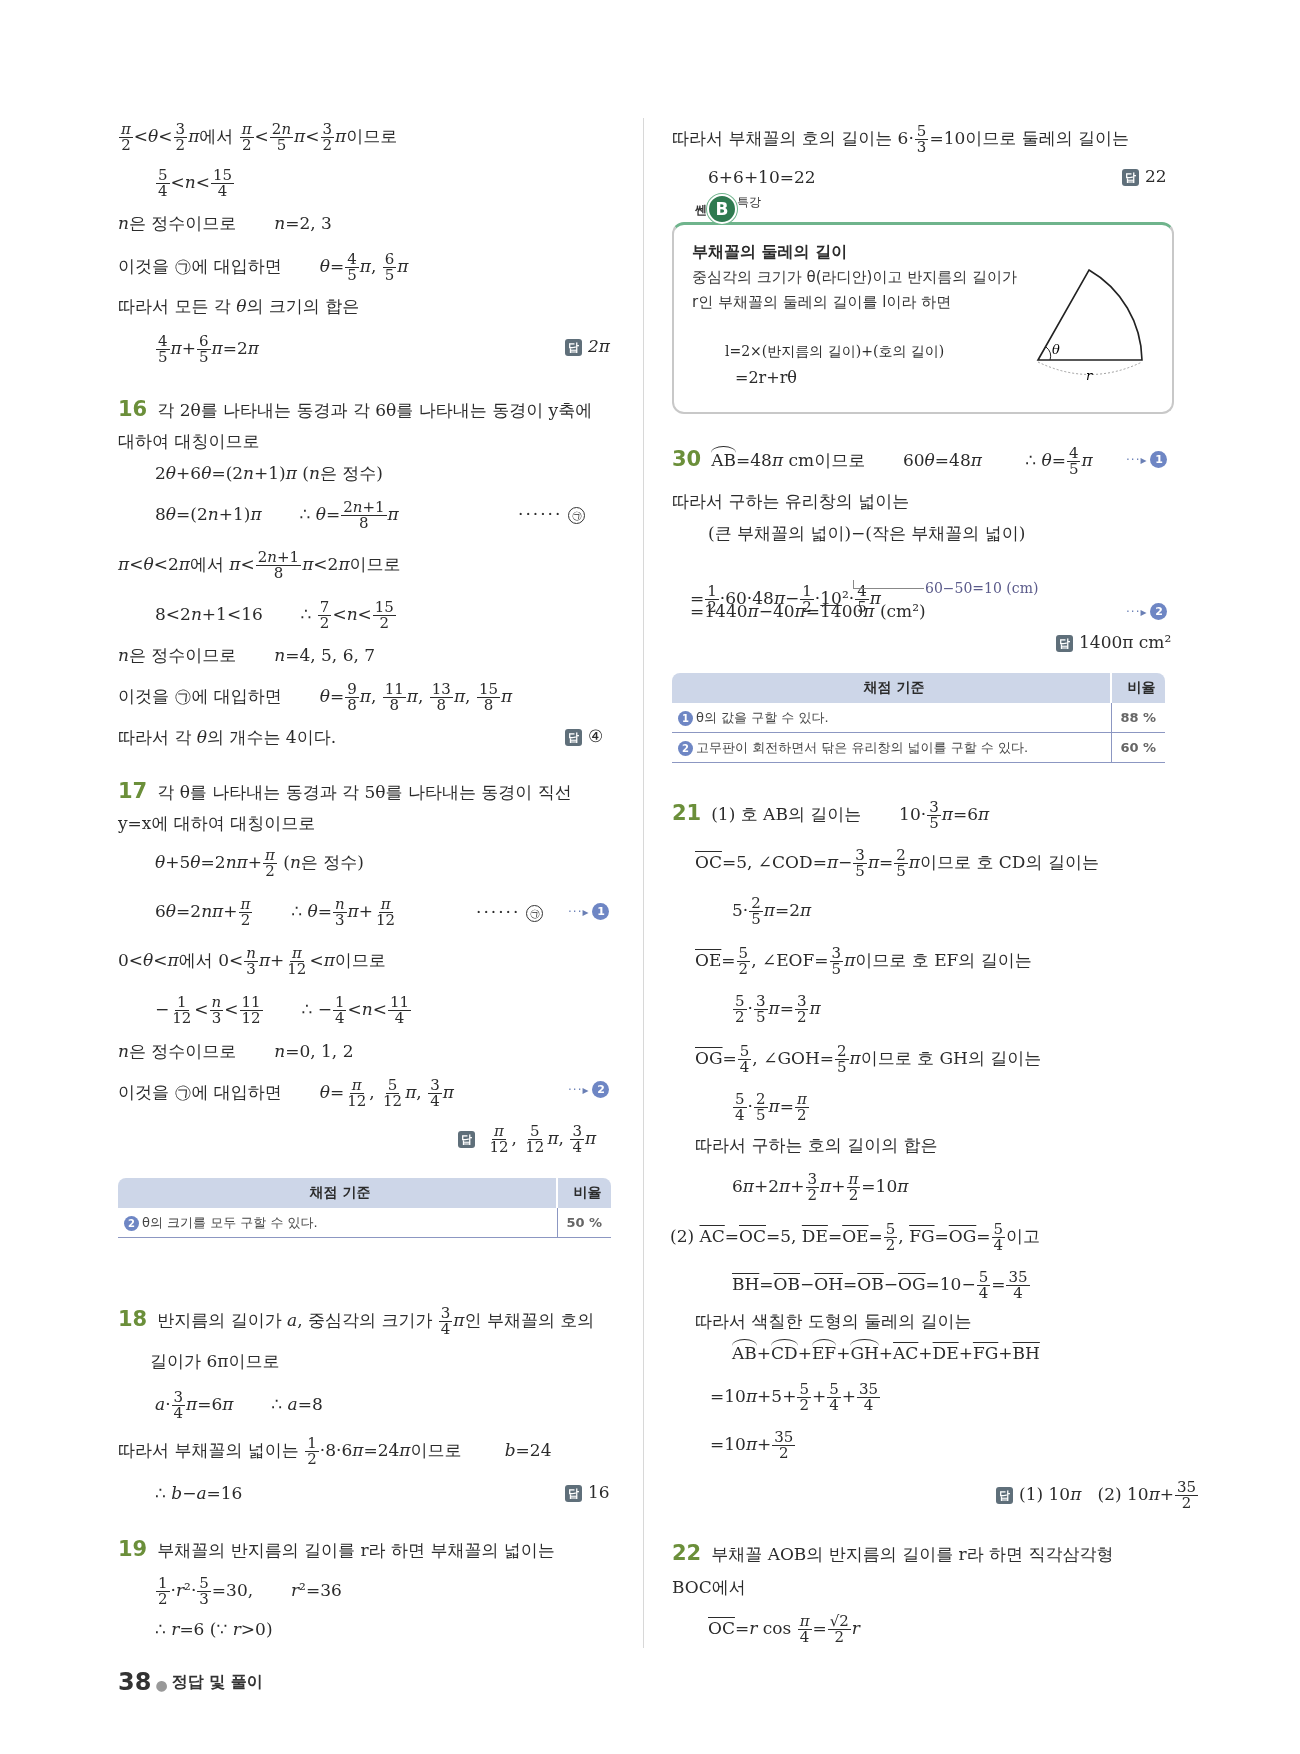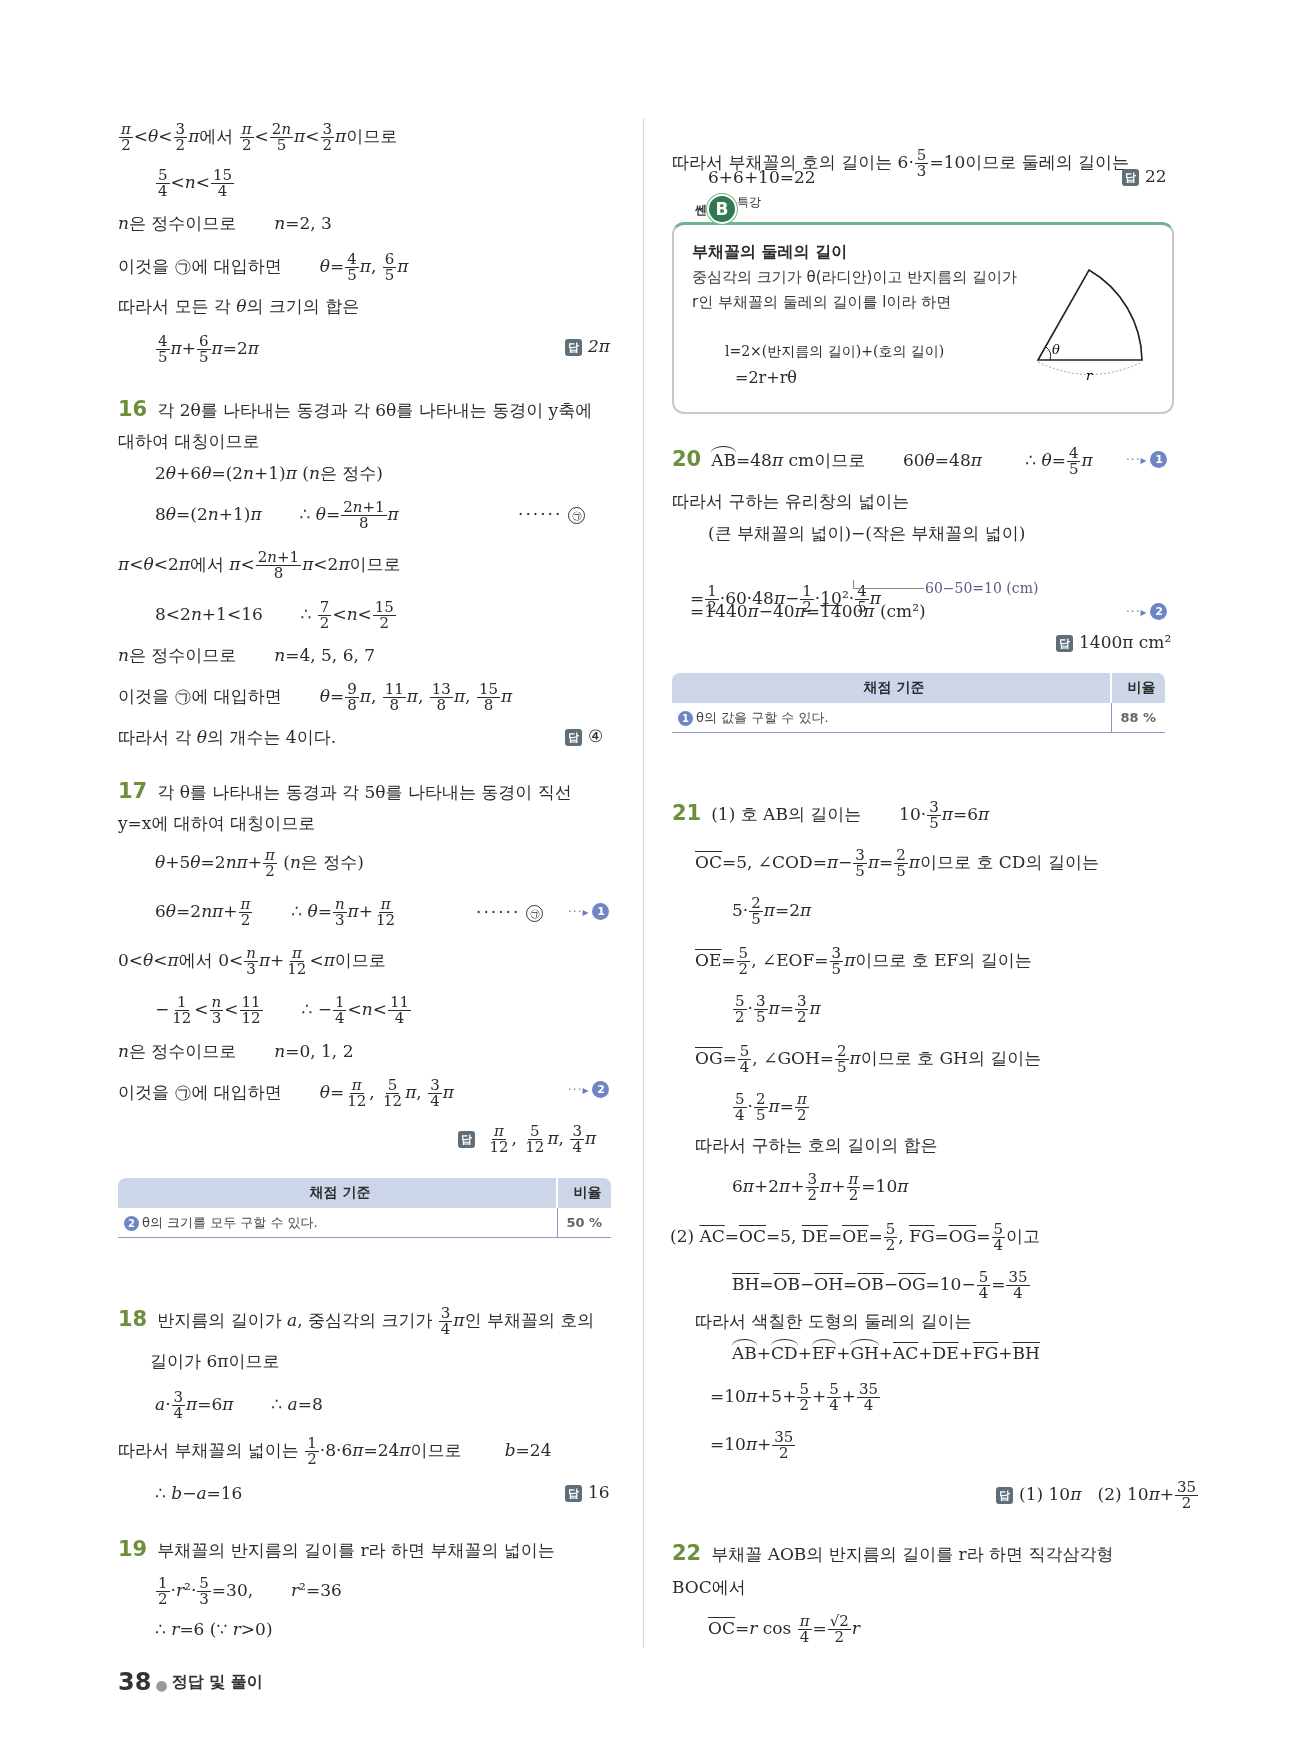--- a/index.html
+++ b/index.html
@@ -281,21 +281,21 @@
         <span class="den">2</span>
       </span>·<span class="it">r</span>²·<span class="frac">
         <span class="num">5</span>
         <span class="den">3</span>
       </span>=30,&nbsp;&nbsp;&nbsp;&nbsp;&nbsp;&nbsp;&nbsp;<span class="it">r</span>²=36
   </div>
   <div class="ln" style="left:155px;top:1618px;">∴ <span class="it">r</span>=6 (∵ <span class="it">r</span>&gt;0)</div>
 </div>
 
 <div>
-  <div class="ln" style="left:672px;top:124px;margin-top:24px;">
+  <div class="ln" style="left:672px;top:124px;">
     따라서 부채꼴의 호의 길이는 6·<span class="frac">
         <span class="num">5</span>
         <span class="den">3</span>
       </span>=10이므로 둘레의 길이는
   </div>
   <div class="ln" style="left:708px;top:166px;">6+6+10=22</div>
   <div class="ans" style="left:1122px;top:166px;">
     <span class="ans-badge">답</span><span>22</span>
   </div>
 
@@ -309,21 +309,21 @@
   <div class="ln" style="left:735px;top:367px;font-size:16px;"><span>=2r+rθ</span></div>
   <svg style="position:absolute;left:1030px;top:262px;" width="130" height="125" viewBox="0 0 130 125">
     <path d="M8 98 L59 8 A106 106 0 0 1 112 98 Z" fill="none" stroke="#222" stroke-width="1.6"></path>
     <path d="M20 98 A12 12 0 0 0 16 85" fill="none" stroke="#222" stroke-width="1"></path>
     <text x="22" x2="0" y="92" font-size="13" font-style="italic" font-family="DejaVu Serif, serif">θ</text>
     <path d="M8 100 Q60 125 112 100" fill="none" stroke="#888" stroke-width="0.8" stroke-dasharray="2,2"></path>
     <text x="56" y="118" font-size="13" font-style="italic" font-family="DejaVu Serif, serif">r</text>
   </svg>
 
   <div class="ln" style="left:672px;top:446px;">
-    <span class="qnum">20</span><span class="arc">AB</span>=48<span class="it">π</span> cm이므로&nbsp;&nbsp;&nbsp;&nbsp;&nbsp;&nbsp;&nbsp;60<span class="it">θ</span>=48<span class="it">π</span>&nbsp;&nbsp;&nbsp;&nbsp;&nbsp;&nbsp;&nbsp;&nbsp;∴ <span class="it">θ</span>=<span class="frac">
+    <span class="qnum">30</span><span class="arc">AB</span>=48<span class="it">π</span> cm이므로&nbsp;&nbsp;&nbsp;&nbsp;&nbsp;&nbsp;&nbsp;60<span class="it">θ</span>=48<span class="it">π</span>&nbsp;&nbsp;&nbsp;&nbsp;&nbsp;&nbsp;&nbsp;&nbsp;∴ <span class="it">θ</span>=<span class="frac">
         <span class="num">4</span>
         <span class="den">5</span>
       </span><span class="it">π</span>
   </div>
   <div class="step" style="left:1126px;top:448px;"><span class="arrow">···▸</span><span class="num">1</span></div>
   <div class="ln" style="left:672px;top:490px;">따라서 구하는 유리창의 넓이는</div>
   <div class="ln" style="left:708px;top:522px;">(큰 부채꼴의 넓이)−(작은 부채꼴의 넓이)</div>
   <div class="ln" style="left:690px;top:560px;margin-top:24px;">
     =<span class="frac">
         <span class="num">1</span>
@@ -347,20 +347,24 @@
   <table class="grade" style="left:672px;top:673px;width:493px;">
     <tbody>
         <tr>
       <th class="c1" style="width:430px;">채점 기준</th>
       <th class="c2">비율</th>
     </tr>
     <tr>
       <td class="crit"><span class="bul">1</span><span>θ의 값을 구할 수 있다.</span></td>
       <td class="pct">88 %</td>
     </tr>
+    <tr>
+      <td class="crit"><span class="bul">2</span><span>고무판이 회전하면서 닦은 유리창의 넓이를 구할 수 있다.</span></td>
+      <td class="pct">60 %</td>
+    </tr>
   </tbody>
     </table>
 
   <div class="ln" style="left:672px;top:800px;">
     <span class="qnum">21</span>(1) 호 AB의 길이는&nbsp;&nbsp;&nbsp;&nbsp;&nbsp;&nbsp;&nbsp;10·<span class="frac">
         <span class="num">3</span>
         <span class="den">5</span>
       </span><span class="it">π</span>=6<span class="it">π</span>
   </div>
   <div class="ln" style="left:695px;top:848px;">

